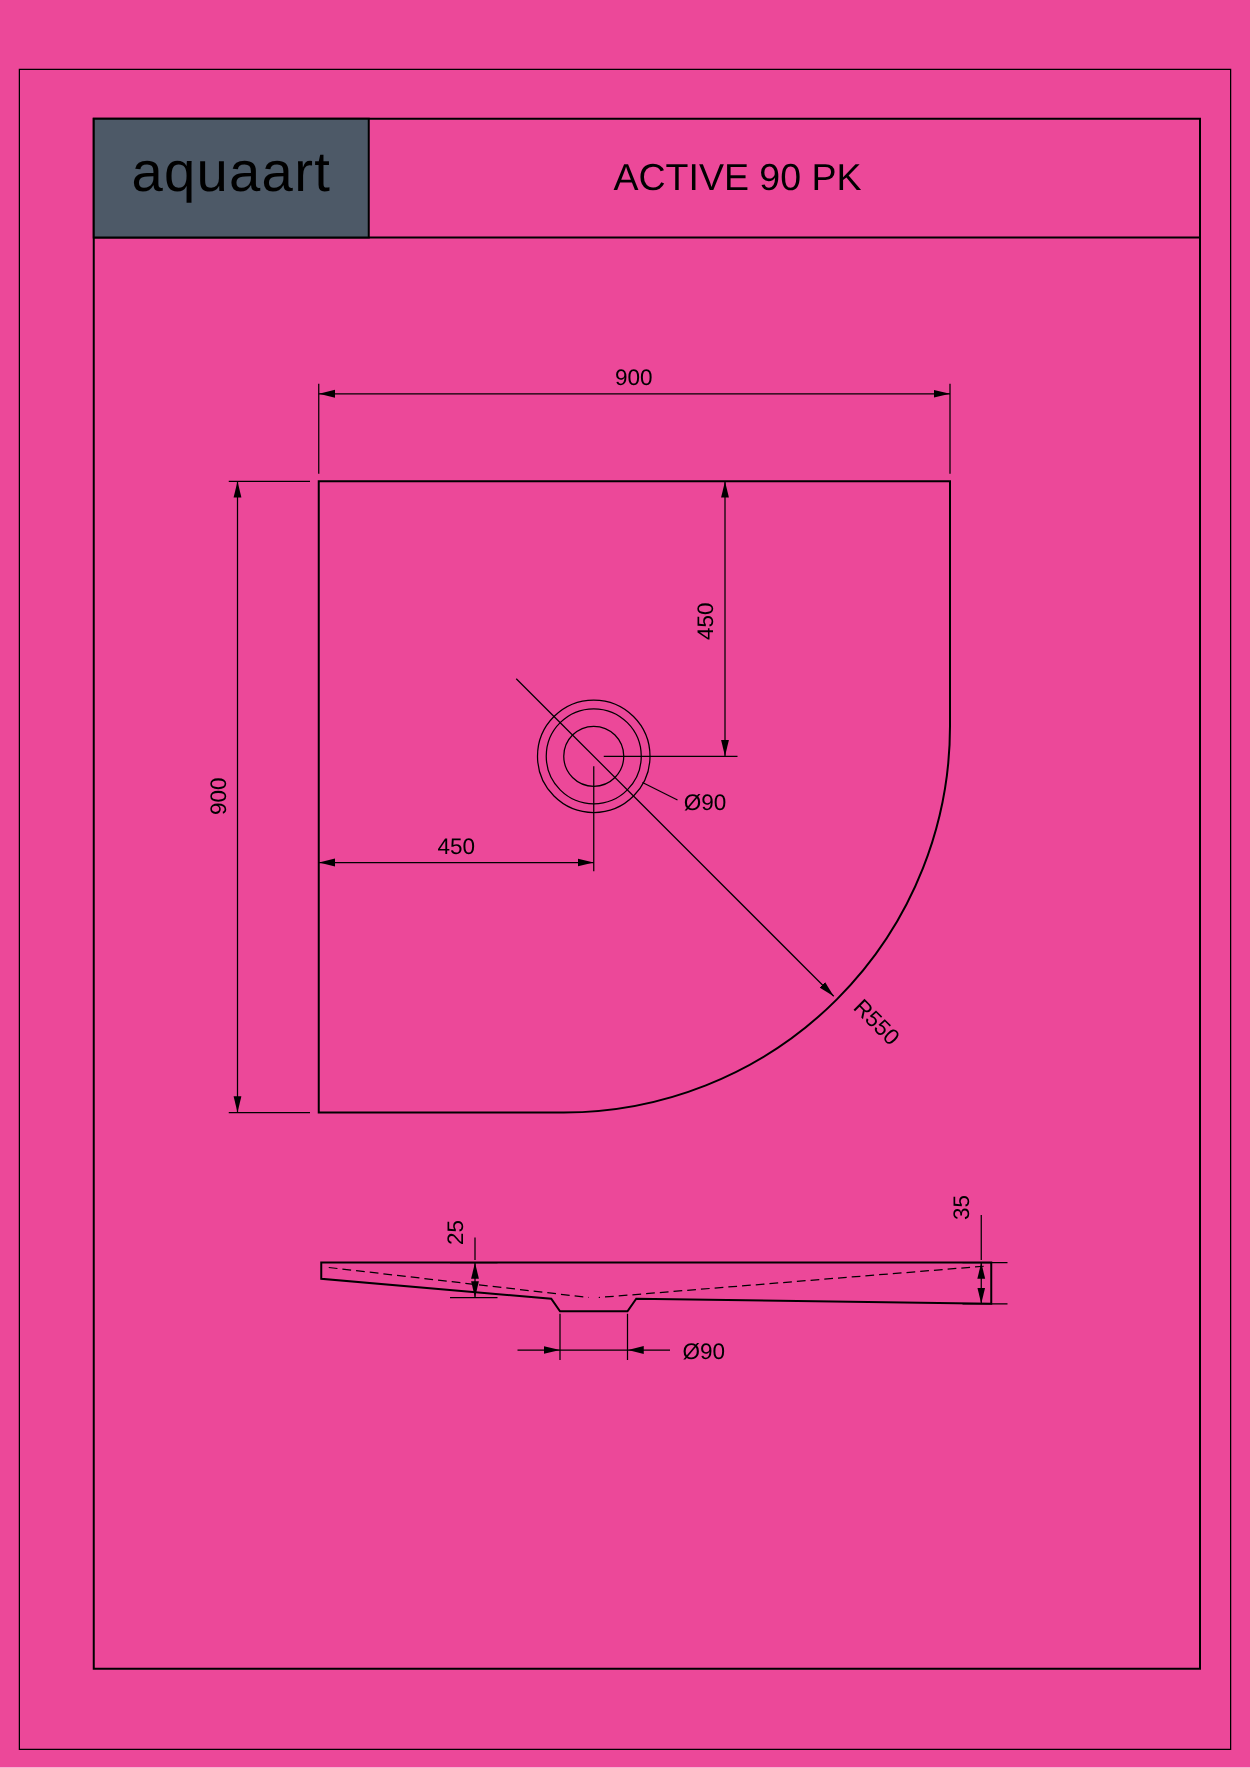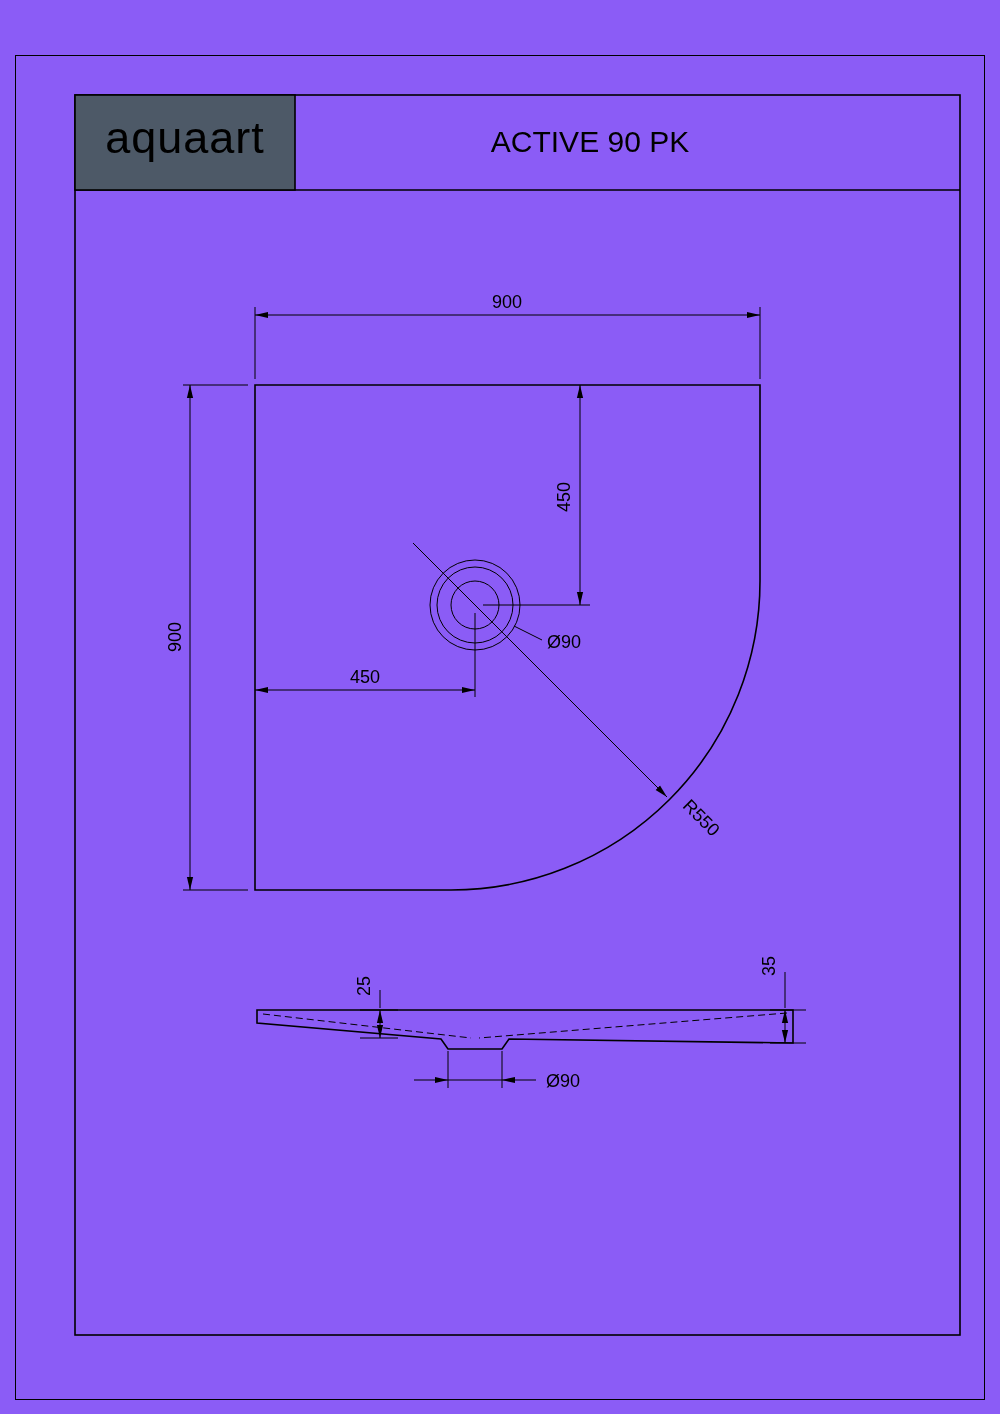--- a/index.html
+++ b/index.html
@@ -4,21 +4,21 @@
 <style>
   html, body {
     margin: 0;
     padding: 0;
     background: #ffffff;
   }
   .page {
     position: relative;
     width: 1000px;
     height: 1414px;
-    background: #8b5cf6;
+    background: #ec4899;
     overflow: hidden;
   }
   svg text {
     font-family: "Liberation Sans", sans-serif;
     fill: #000000;
   }
   .dim-text { font-size: 18px; }
   .logo-text { font-size: 45px; letter-spacing: 1px; }
   .title-text { font-size: 30px; }
   .obj { stroke: #000; stroke-width: 1.6; fill: none; }

